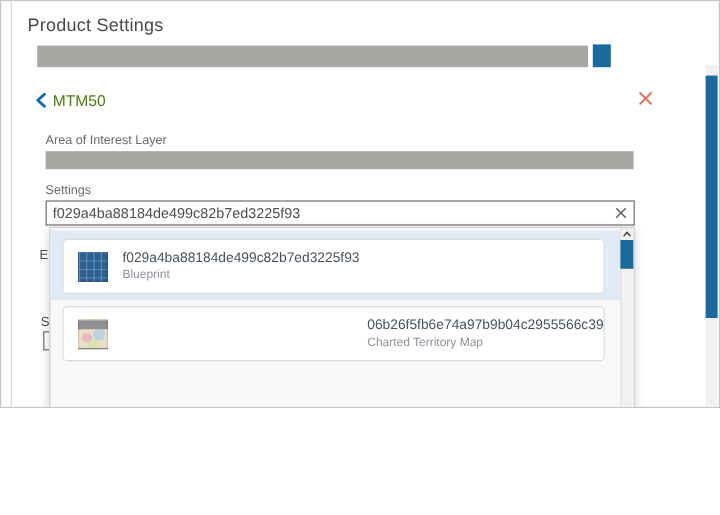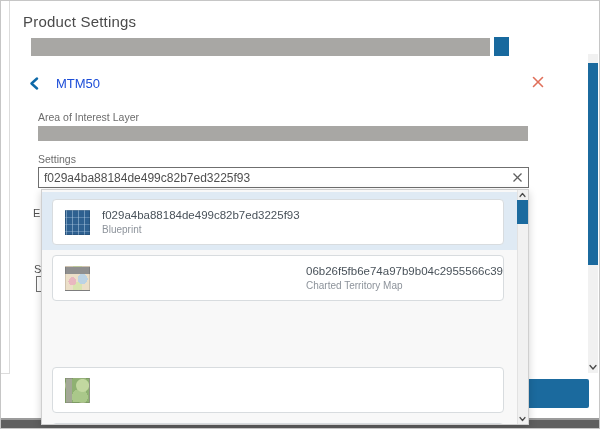--- a/index.html
+++ b/index.html
@@ -1,32 +1,32 @@
 <!DOCTYPE html>
 <html><head>
 <meta charset="utf-8">
 <style>
   * { margin:0; padding:0; box-sizing:border-box; }
   html,body { width:600px; height:429px; }
   body { font-family:"Liberation Sans", sans-serif; background:#fff; position:relative; overflow:hidden; }
 
-  .frame { position:absolute; left:0; top:0; width:600px; height:429px; background:#fff;
+  .frame { position:absolute; left:0; top:0; width:600px; height:340px; background:#fff;
            border:1px solid #c6c6c6; overflow:hidden; }
 
   .panel-left-border { position:absolute; left:8px; top:0; width:1px; height:372px; background:#dcdcdc; }
   .panel-bottom-line { position:absolute; left:0; top:372px; width:9px; height:1px; background:#dcdcdc; }
 
   .page-title { position:absolute; left:22px; top:12px; font-size:15px; color:#4a4a4a; letter-spacing:.2px; }
 
   .bar-top { position:absolute; left:30px; top:37px; width:459px; height:18px; background:#a8a7a4; }
   .square-blue { position:absolute; left:493px; top:36px; width:15px; height:19px; background:#18699e; }
 
   .back-row { position:absolute; left:28px; top:74px; height:16px; display:flex; align-items:center; cursor:pointer; }
   .back-chevron { width:10px; height:13px; margin-right:5px; }
-  .back-label { font-size:13px; color:#1d4ed8;margin-left:12px; }
+  .back-label { font-size:13px; color:#4d7c0f; }
 
   .close-x { position:absolute; left:531px; top:75px; width:12px; height:12px; cursor:pointer; }
 
   .field-label { position:absolute; font-size:10.5px; color:#6c6c6c; }
   .lbl-aoi { left:37px; top:110px; }
   .bar-aoi { position:absolute; left:37px; top:125px; width:490px; height:15px; background:#a8a7a4; }
   .lbl-basemap { left:37px; top:152px; }
 
   .basemap-input { position:absolute; left:37px; top:166px; width:491px; height:21px; background:#fff;
                    border:1px solid #6f6f6f; font-family:"Liberation Sans",sans-serif;

